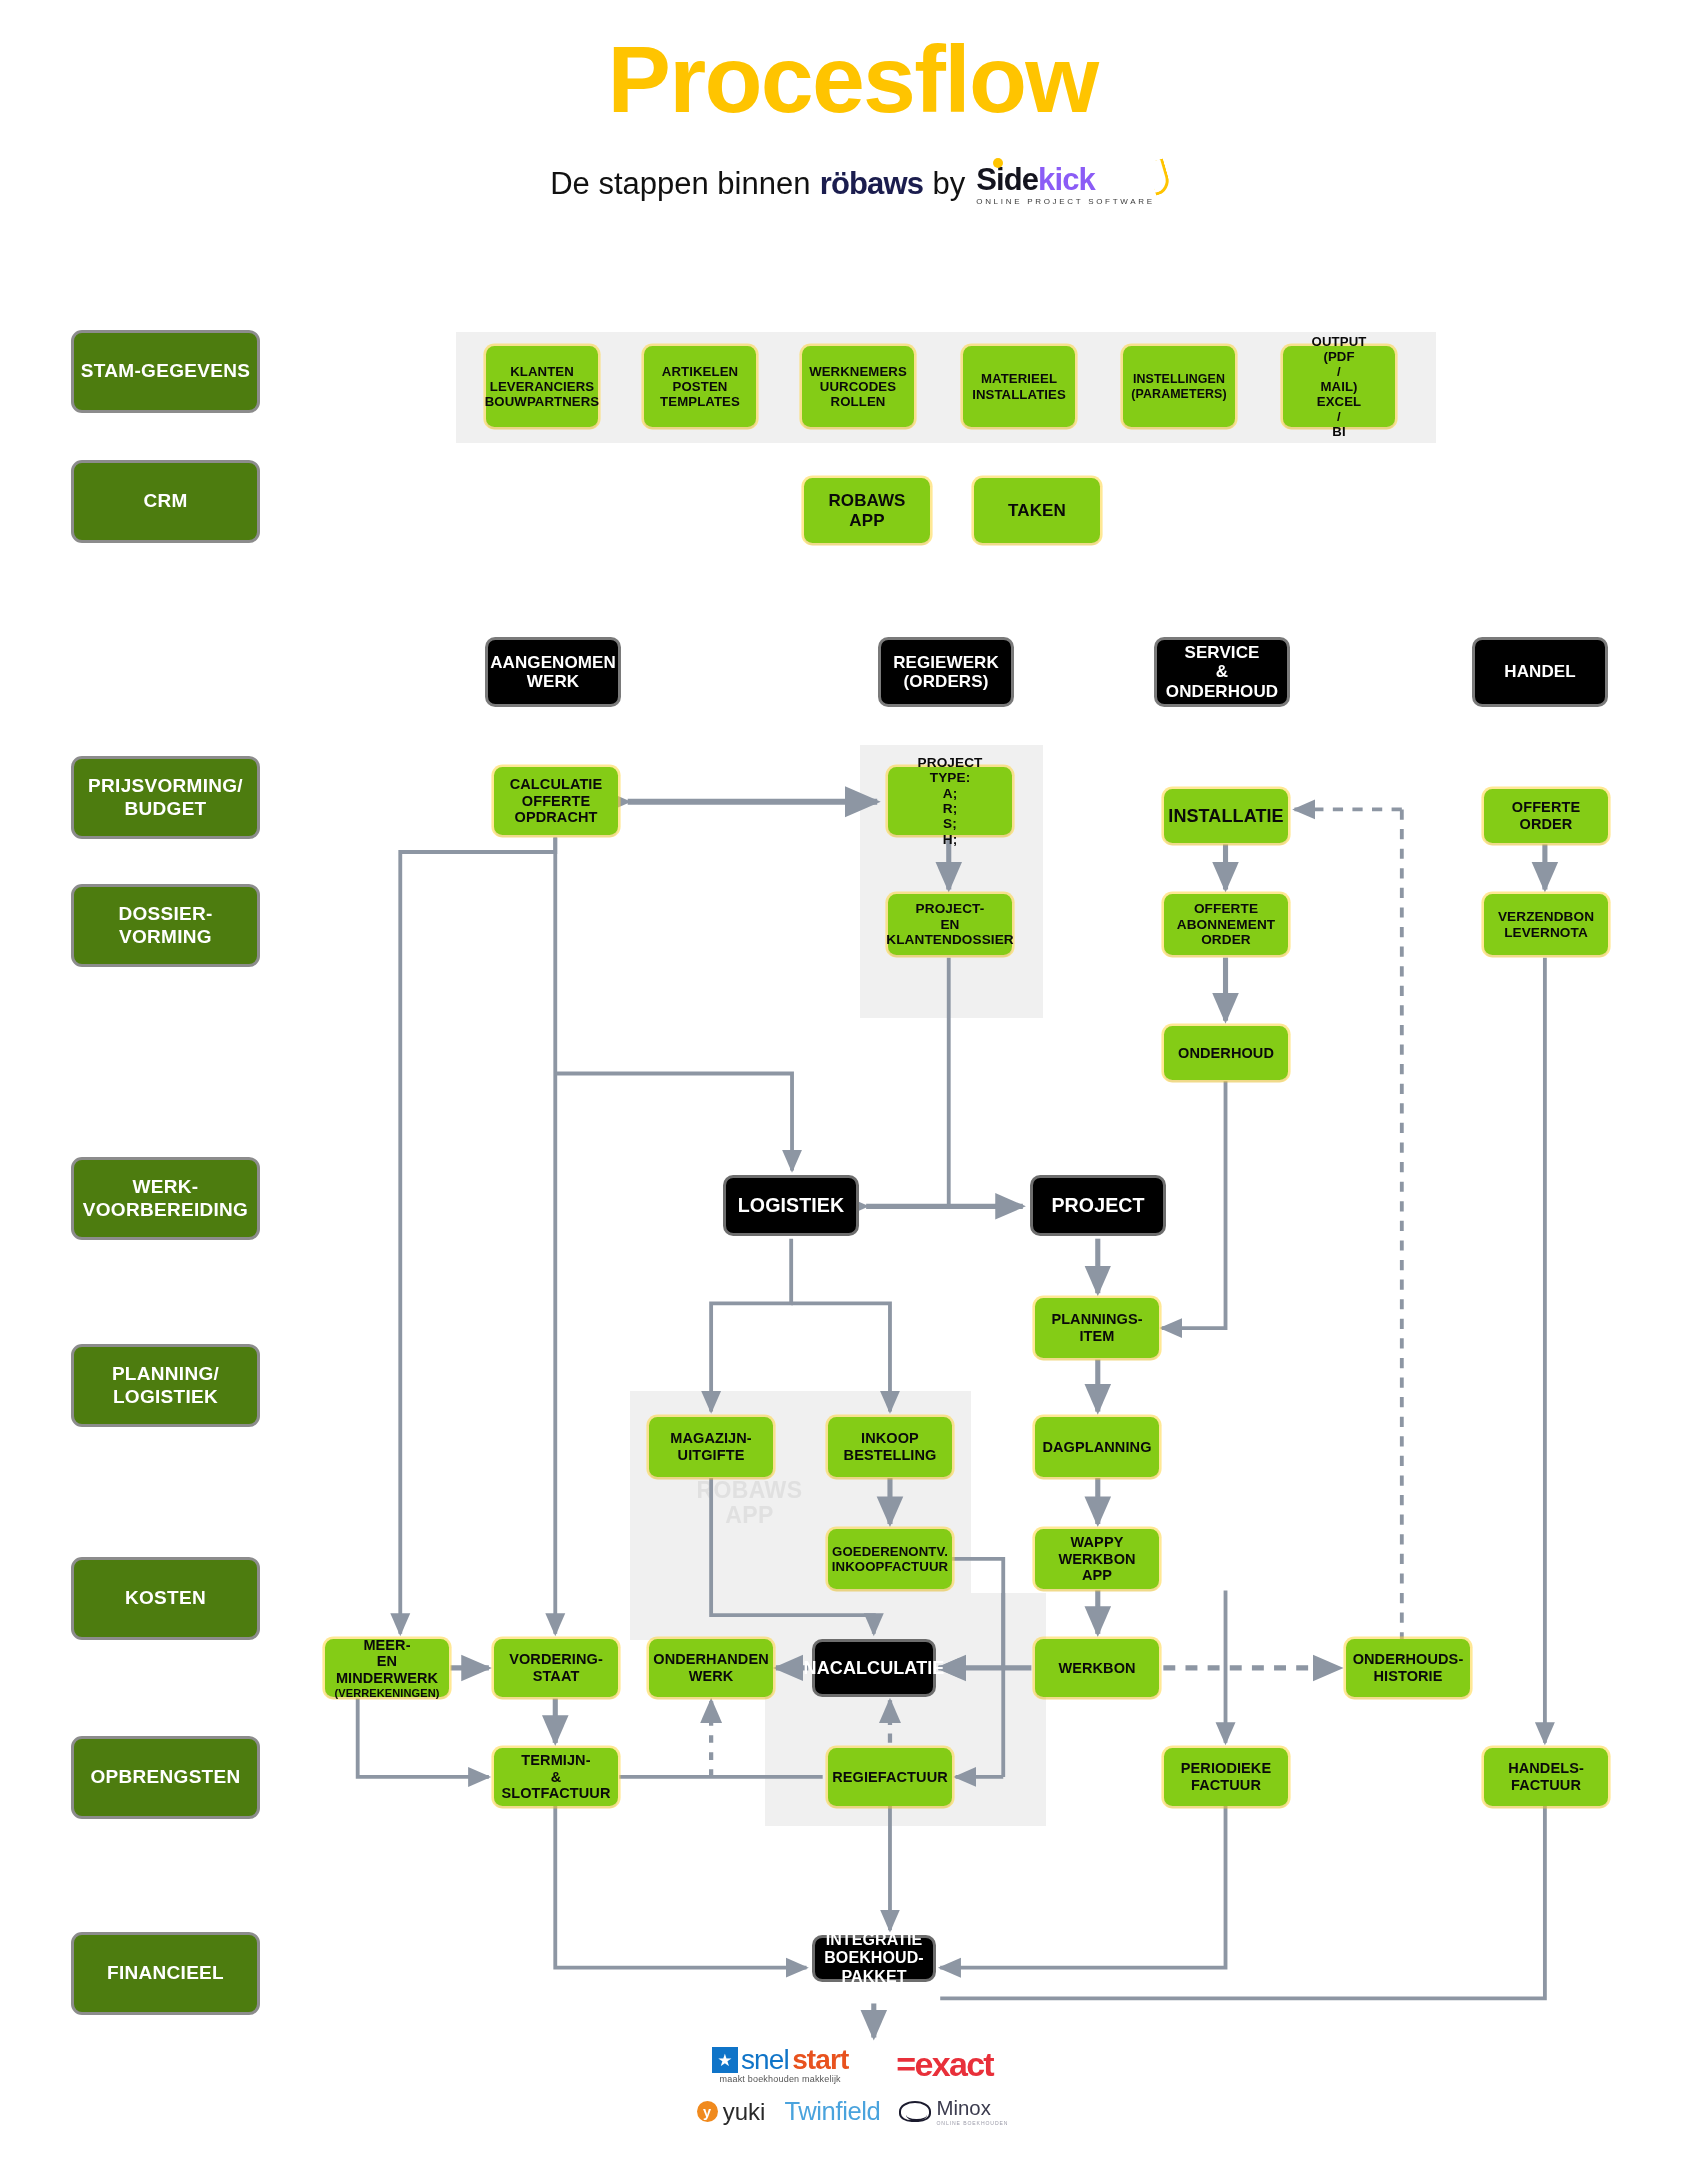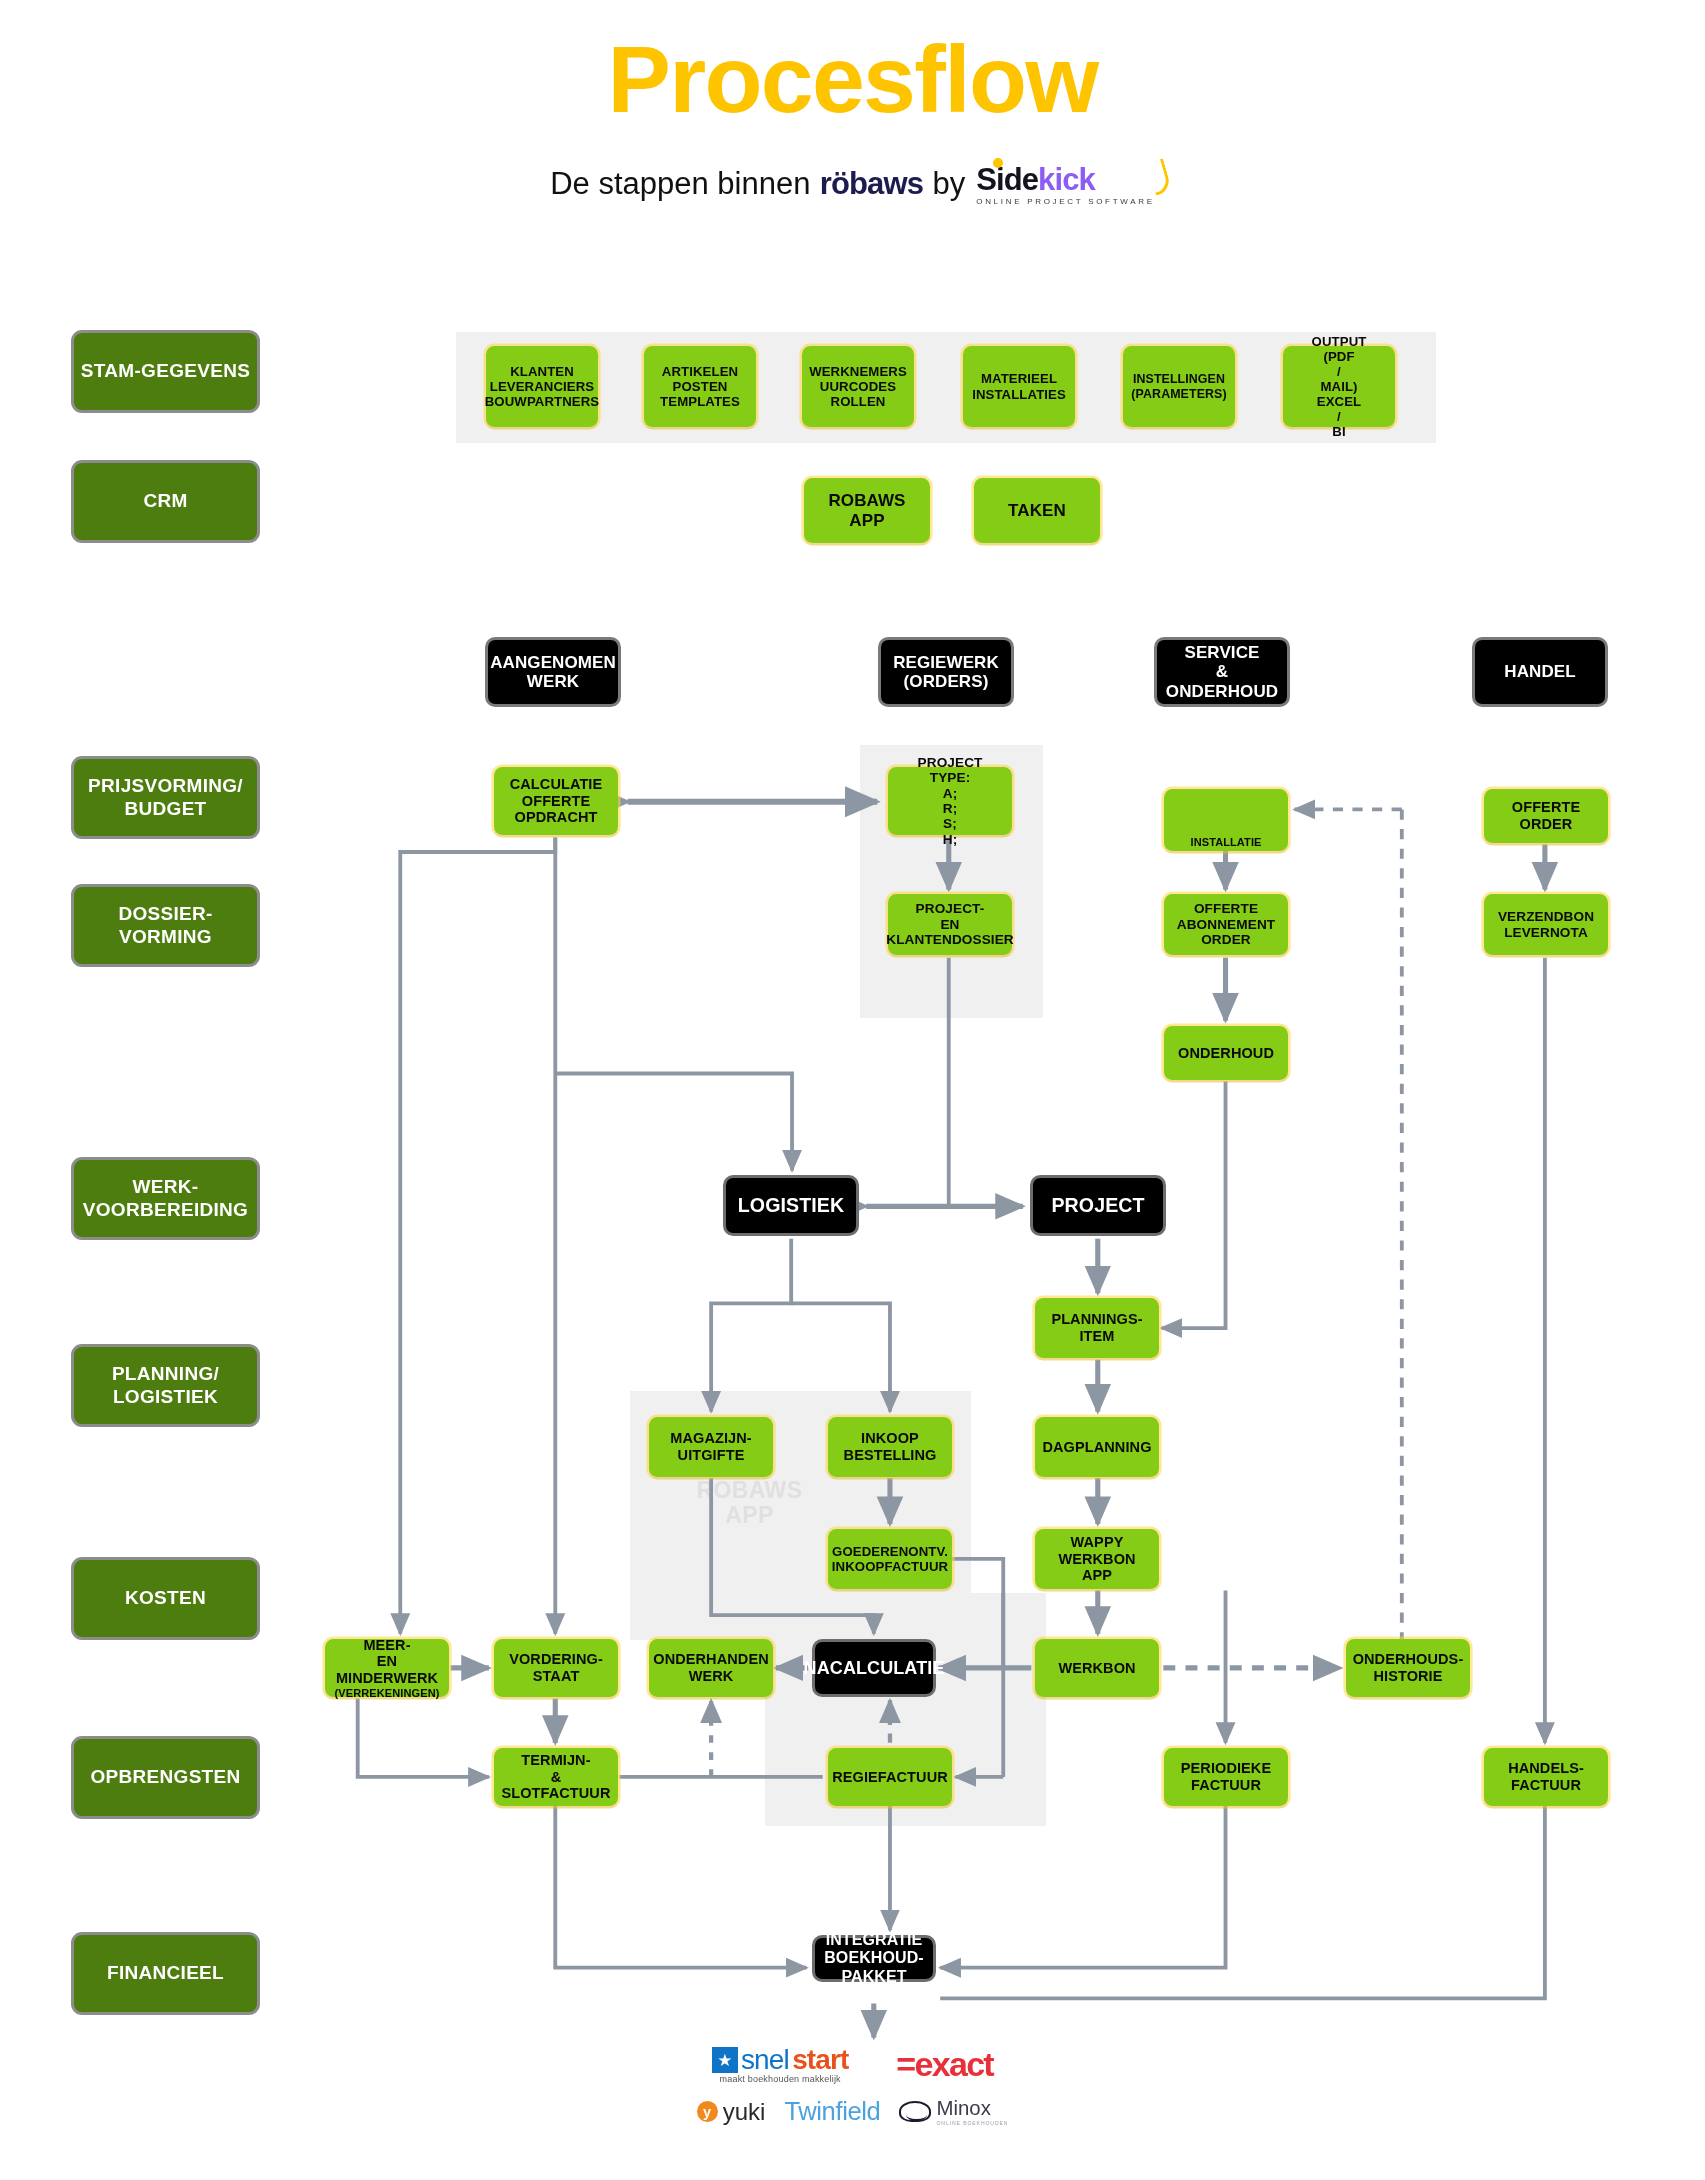--- a/index.html
+++ b/index.html
@@ -327,21 +327,21 @@
       </div>
       <div class="node hdr" style="left: 1472px; top: 637px; width: 136px; height: 70px; font-size: 17px;">
         <span>HANDEL</span>
       </div>
       <div class="node yellow" style="left: 494px; top: 767px; width: 124px; height: 68px; font-size: 14.5px;">
         <span>CALCULATIE<br>OFFERTE<br>OPDRACHT</span>
       </div>
       <div class="node yellow" style="left: 888px; top: 767px; width: 124px; height: 68px; font-size: 13.6px;">
         <span>PROJECT<br>TYPE:<br>A;<br>R;<br>S;<br>H;</span>
       </div>
-      <div class="node yellow" style="left: 1164px; top: 789px; width: 124px; height: 62px; font-size: 11px; align-items: flex-end;">
+      <div class="node yellow" style="left: 1164px; top: 789px; width: 124px; height: 54px; font-size: 18px;">
         <span>INSTALLATIE</span>
       </div>
       <div class="node yellow" style="left: 1484px; top: 789px; width: 124px; height: 54px; font-size: 14.5px;">
         <span>OFFERTE<br>ORDER</span>
       </div>
       <div class="node yellow" style="left: 888px; top: 894px; width: 124px; height: 61px; font-size: 13.6px;">
         <span>PROJECT-<br>EN<br>KLANTENDOSSIER</span>
       </div>
       <div class="node yellow" style="left: 1164px; top: 894px; width: 124px; height: 61px; font-size: 13.6px;">
         <span>OFFERTE<br>ABONNEMENT<br>ORDER</span>

